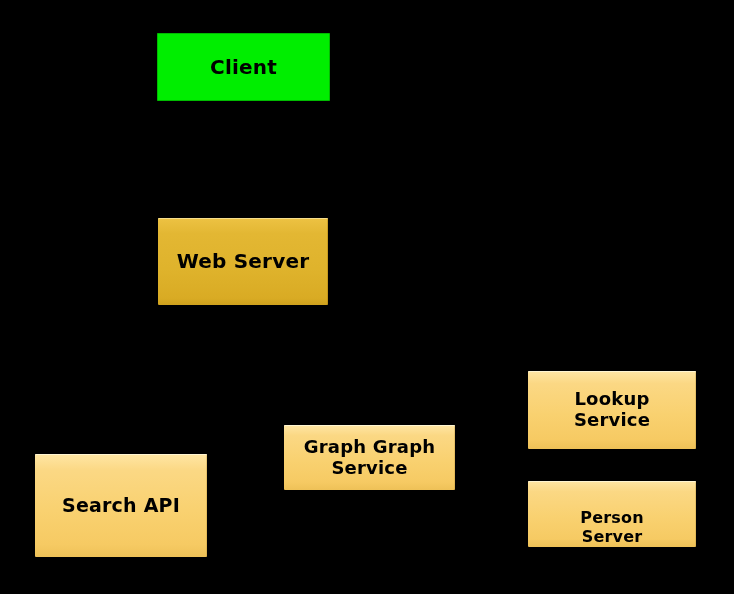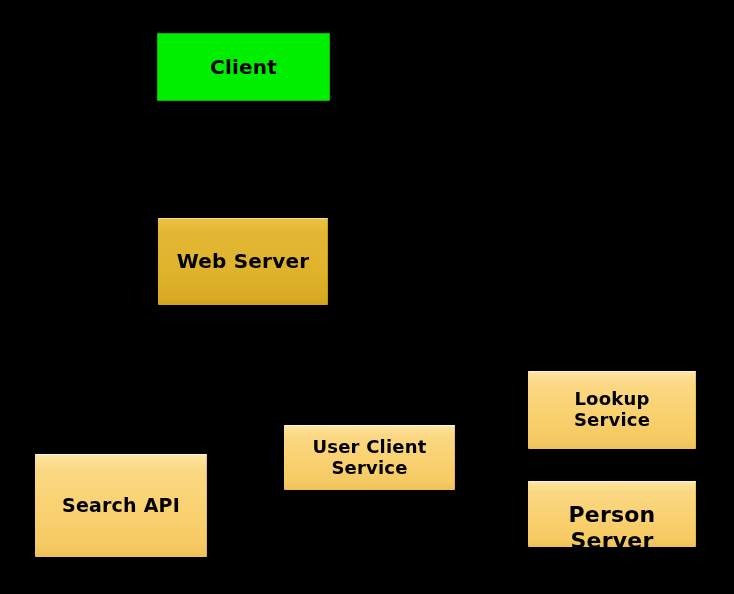--- a/index.html
+++ b/index.html
@@ -86,23 +86,23 @@
       <span class="label" style="font-size: 20px; color: rgb(0, 0, 0);">Client</span>
     </div>
     <div class="node node-gold" style="left: 158px; top: 218px; width: 170px; height: 87px;">
       <span class="label" style="font-size: 20px; color: rgb(0, 0, 0);">Web Server</span>
     </div>
     <div class="node node-sand" style="left: 528px; top: 371px; width: 168px; height: 78px;">
       <span class="label" style="font-size: 18px; color: rgb(0, 0, 0);">Lookup
 Service</span>
     </div>
     <div class="node node-sand" style="left: 284px; top: 425px; width: 171px; height: 65px;">
-      <span class="label" style="font-size: 18px; color: rgb(0, 0, 0);">User Client
+      <span class="label" style="font-size: 18px; color: rgb(0, 0, 0);">Graph Graph
 Service</span>
     </div>
     <div class="node node-sand" style="left: 528px; top: 481px; width: 168px; height: 66px;">
-      <span class="label" style="font-size: 22px; color: rgb(0, 0, 0); margin-top: 27px;">Person
+      <span class="label" style="font-size: 16px; color: rgb(0, 0, 0); margin-top: 27px;">Person
 Server</span>
     </div>
     <div class="node node-sand" style="left: 35px; top: 454px; width: 172px; height: 103px;">
       <span class="label" style="font-size: 19px; color: rgb(0, 0, 0);">Search API</span>
     </div>
   </div>
 
 </body></html>

